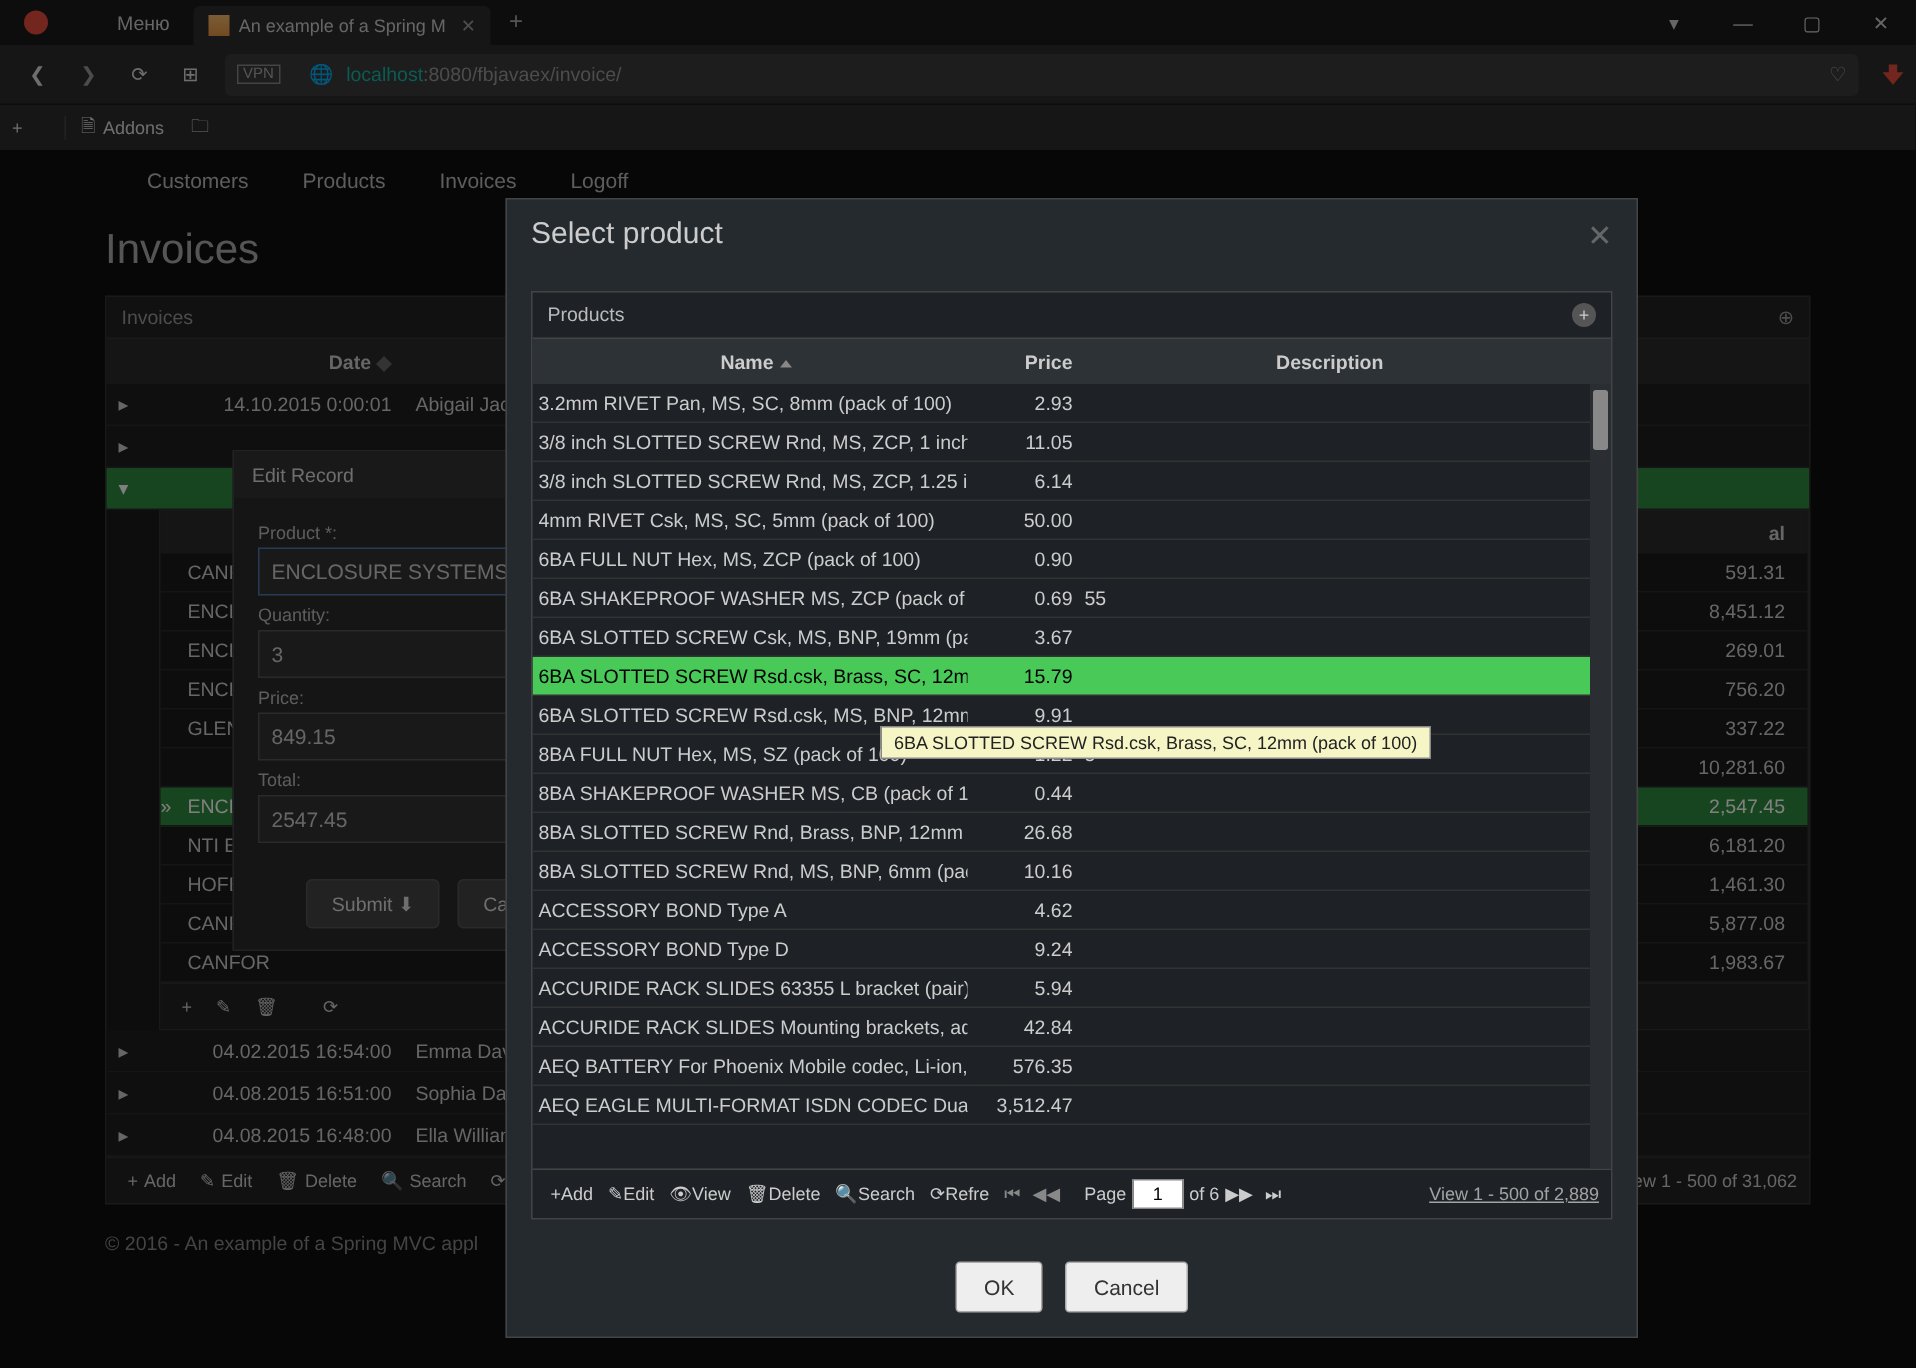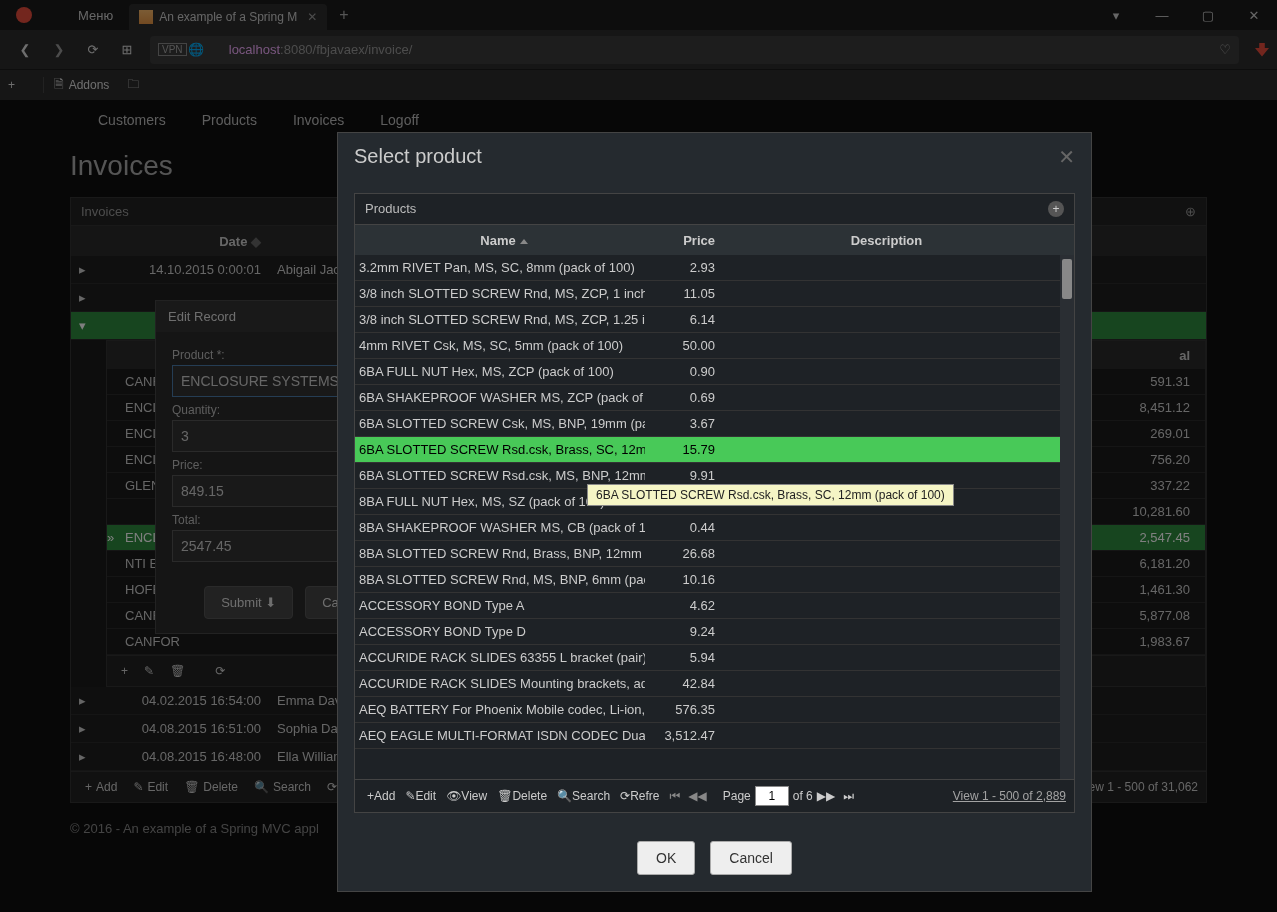--- a/index.html
+++ b/index.html
@@ -11,23 +11,23 @@
 .opera-icon { width:16px; height:16px; background:#e74c3c; border-radius:50%; margin-right:6px; }
 .tab { background:#2d2d2d; height:26px; margin-top:4px; padding:0 10px; display:flex; align-items:center; border-radius:4px 4px 0 0; font-size:12px; }
 .tab-icon { width:14px; height:14px; margin-right:6px; background:linear-gradient(#f7b86a,#e59444); }
 .tab-close { margin-left:10px; color:#999; }
 .win-controls { margin-left:auto; display:flex; }
 .win-btn { width:46px; height:30px; display:flex; align-items:center; justify-content:center; color:#ccc; }
 .nav-bar { height:40px; display:flex; align-items:center; padding:0 8px; background:#2d2d2d; border-bottom:1px solid #1a1a1a; }
 .nav-icon { width:26px; height:26px; display:flex; align-items:center; justify-content:center; color:#999; margin:0 4px; }
 .nav-active { color:#ddd; }
 .addr-bar { flex:1; height:28px; background:#3a3a3a; border-radius:4px; display:flex; align-items:center; padding:0 8px; margin:0 6px; }
-.vpn-badge { font-size:10px; border:1px solid #888; padding:0 3px; margin-right:2px; color:#aaa; }
+.vpn-badge { font-size:10px; border:1px solid #888; padding:0 3px; margin-right:20px; color:#aaa; }
 .globe { margin-right:8px; color:#aaa; }
-.url-host { color:#f0abfc;margin-left:16px; }
+.url-host { color:#14b8a6; }
 .url-path { color:#999; }
 .heart { margin-left:auto; color:#aaa; }
 .dl { width:14px; height:14px; background:#e74c3c; margin-left:10px; }
 .bk-bar { height:30px; display:flex; align-items:center; padding:0 8px; }
 .bk-item { display:flex; align-items:center; margin-right:18px; color:#ddd; font-size:12px; }
 .bk-icon { margin-right:5px; }
 
 .app { padding:0; }
 .app-nav { display:flex; height:40px; align-items:center; padding:0 15px 0 80px; }
 .app-nav a { color:#bbb; padding:0 18px; font-size:14px; }
@@ -391,20 +391,21 @@
             <div class="pd"></div>
           </div>
           <div class="p-row">
             <div class="pn">6BA FULL NUT Hex, MS, ZCP (pack of 100)</div>
             <div class="pp">0.90</div>
             <div class="pd"></div>
           </div>
           <div class="p-row">
             <div class="pn">6BA SHAKEPROOF WASHER MS, ZCP (pack of 100)</div>
             <div class="pp">0.69</div>
+            <div class="pd">55</div>
           </div>
           <div class="p-row">
             <div class="pn">6BA SLOTTED SCREW Csk, MS, BNP, 19mm (pack of 100</div>
             <div class="pp">3.67</div>
             <div class="pd"></div>
           </div>
           <div class="p-row sel">
             <div class="pn">6BA SLOTTED SCREW Rsd.csk, Brass, SC, 12mm (pack o</div>
             <div class="pp">15.79</div>
             <div class="pd"></div>

